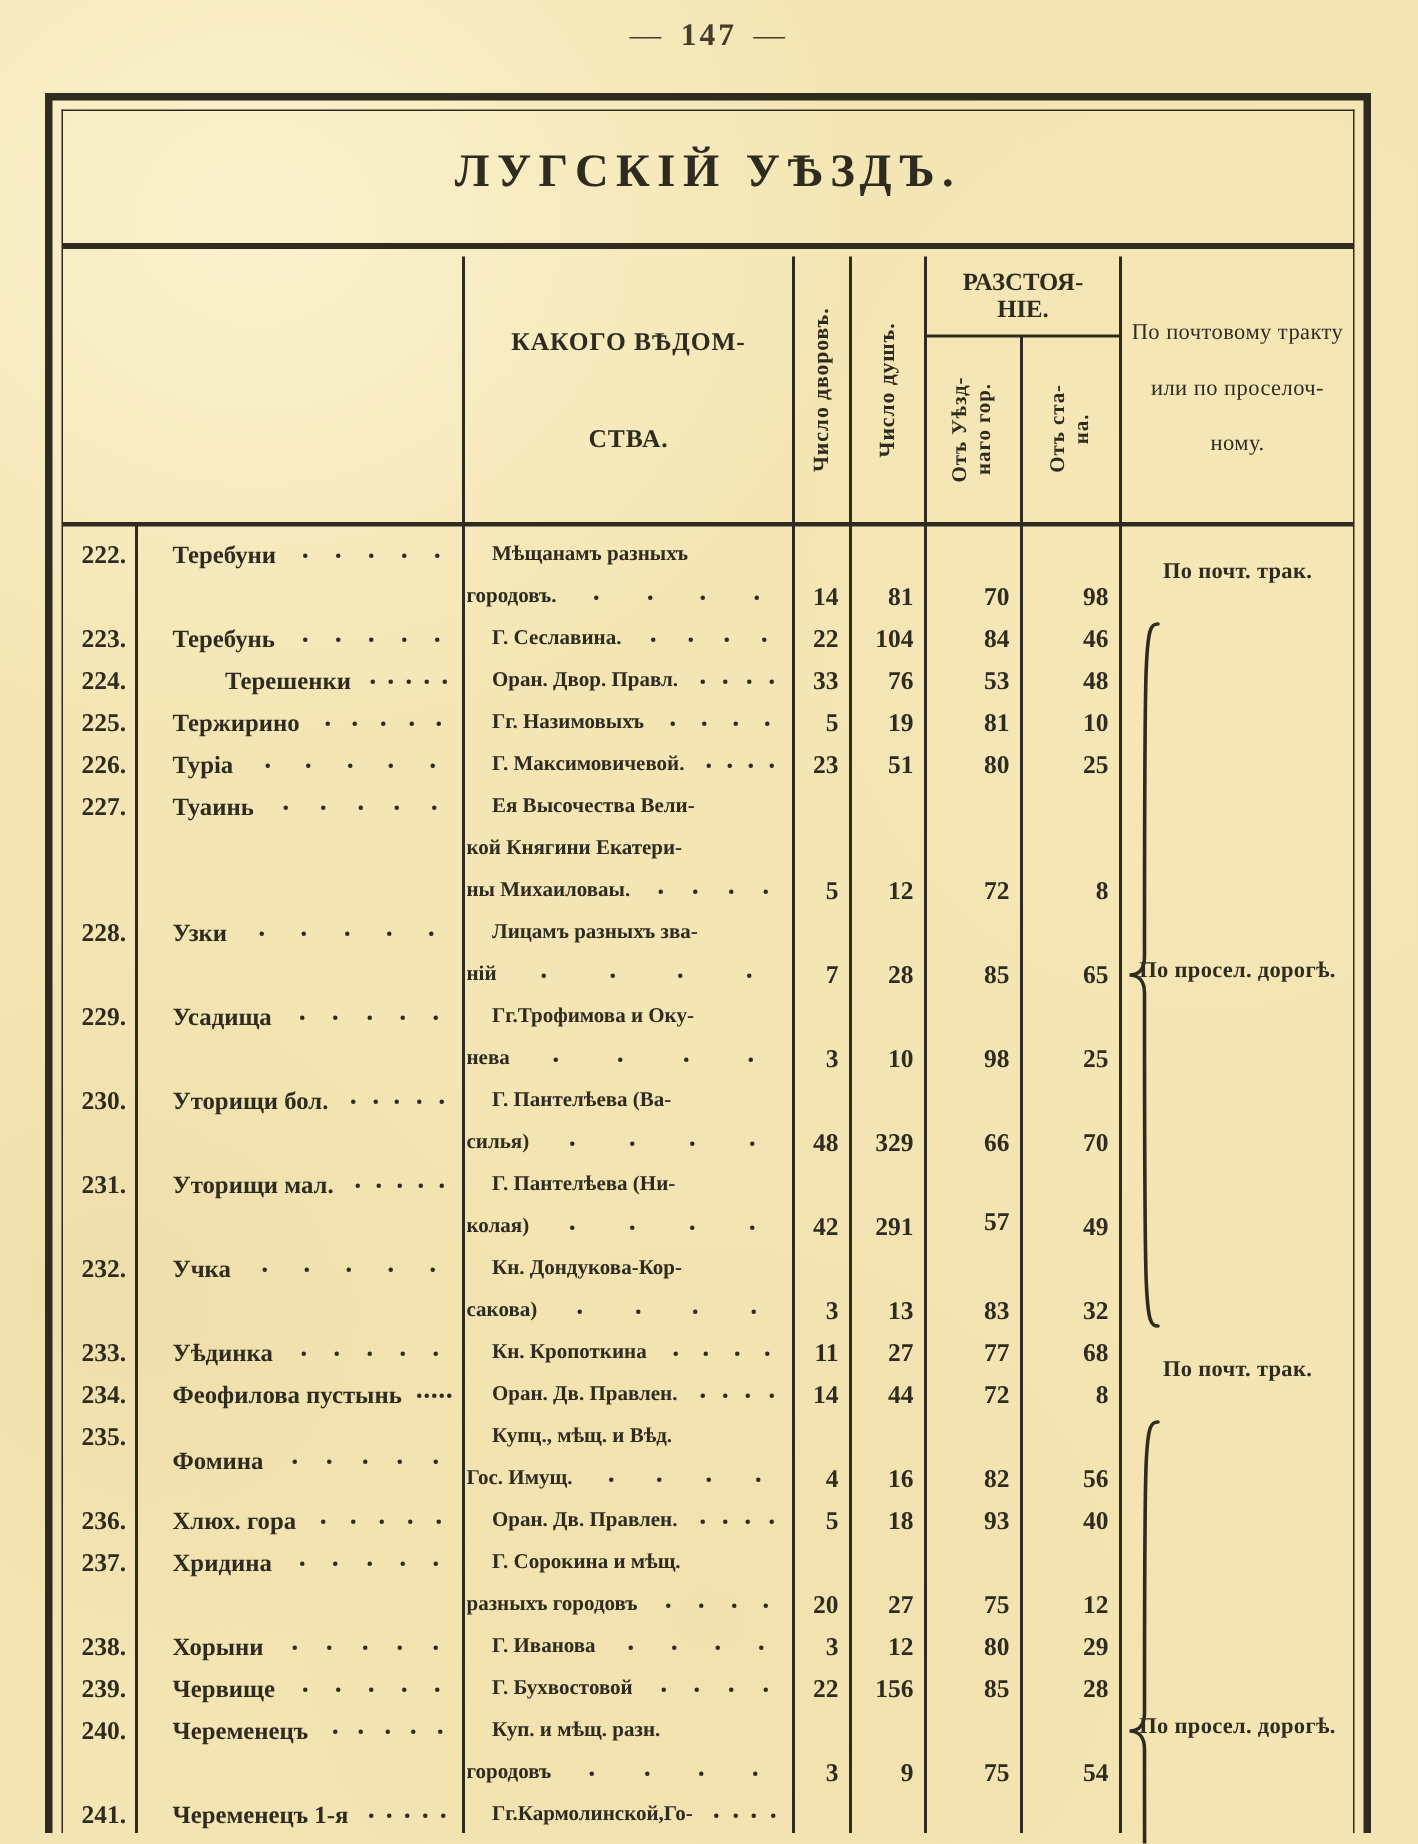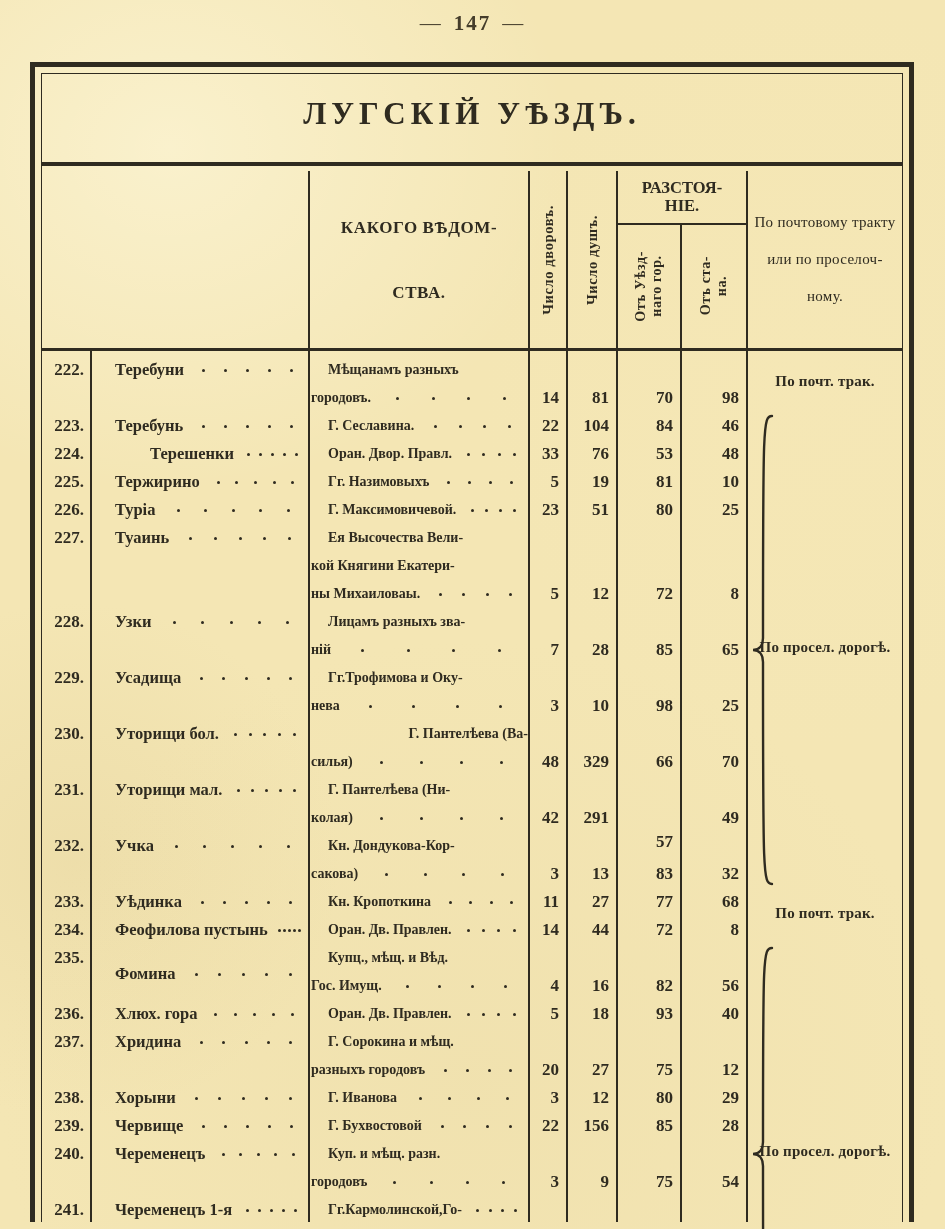--- a/index.html
+++ b/index.html
@@ -517,21 +517,21 @@
           </div>
           <div class="ln vd noind" style="top: 342px;">
             <span>нева</span>
             <span class="leaders">
               <i></i>
               <i></i>
               <i></i>
               <i></i>
             </span>
           </div>
-          <div class="ln vd ind" style="top: 370px; justify-content: flex-end;">
+          <div class="ln vd ind" style="top: 370px;">
             <span>Г.  Пантелѣева  (Ва-</span>
           </div>
           <div class="ln vd noind" style="top: 398px;">
             <span>силья)</span>
             <span class="leaders">
               <i></i>
               <i></i>
               <i></i>
               <i></i>
             </span>
@@ -699,21 +699,21 @@
       <div class="c-uezd" id="col-uezd">
           <div class="ln n" style="top: 34px;">70</div>
           <div class="ln n" style="top: 62px;">84</div>
           <div class="ln n" style="top: 90px;">53</div>
           <div class="ln n" style="top: 118px;">81</div>
           <div class="ln n" style="top: 146px;">80</div>
           <div class="ln n" style="top: 230px;">72</div>
           <div class="ln n" style="top: 286px;">85</div>
           <div class="ln n" style="top: 342px;">98</div>
           <div class="ln n" style="top: 398px;">66</div>
-          <div class="ln n" style="top: 478px;">57</div>
+          <div class="ln n" style="top: 451px;">57</div>
           <div class="ln n" style="top: 510px;">83</div>
           <div class="ln n" style="top: 538px;">77</div>
           <div class="ln n" style="top: 566px;">72</div>
           <div class="ln n" style="top: 622px;">82</div>
           <div class="ln n" style="top: 650px;">93</div>
           <div class="ln n" style="top: 706px;">75</div>
           <div class="ln n" style="top: 734px;">80</div>
           <div class="ln n" style="top: 762px;">85</div>
           <div class="ln n" style="top: 818px;">75</div>
         </div>

